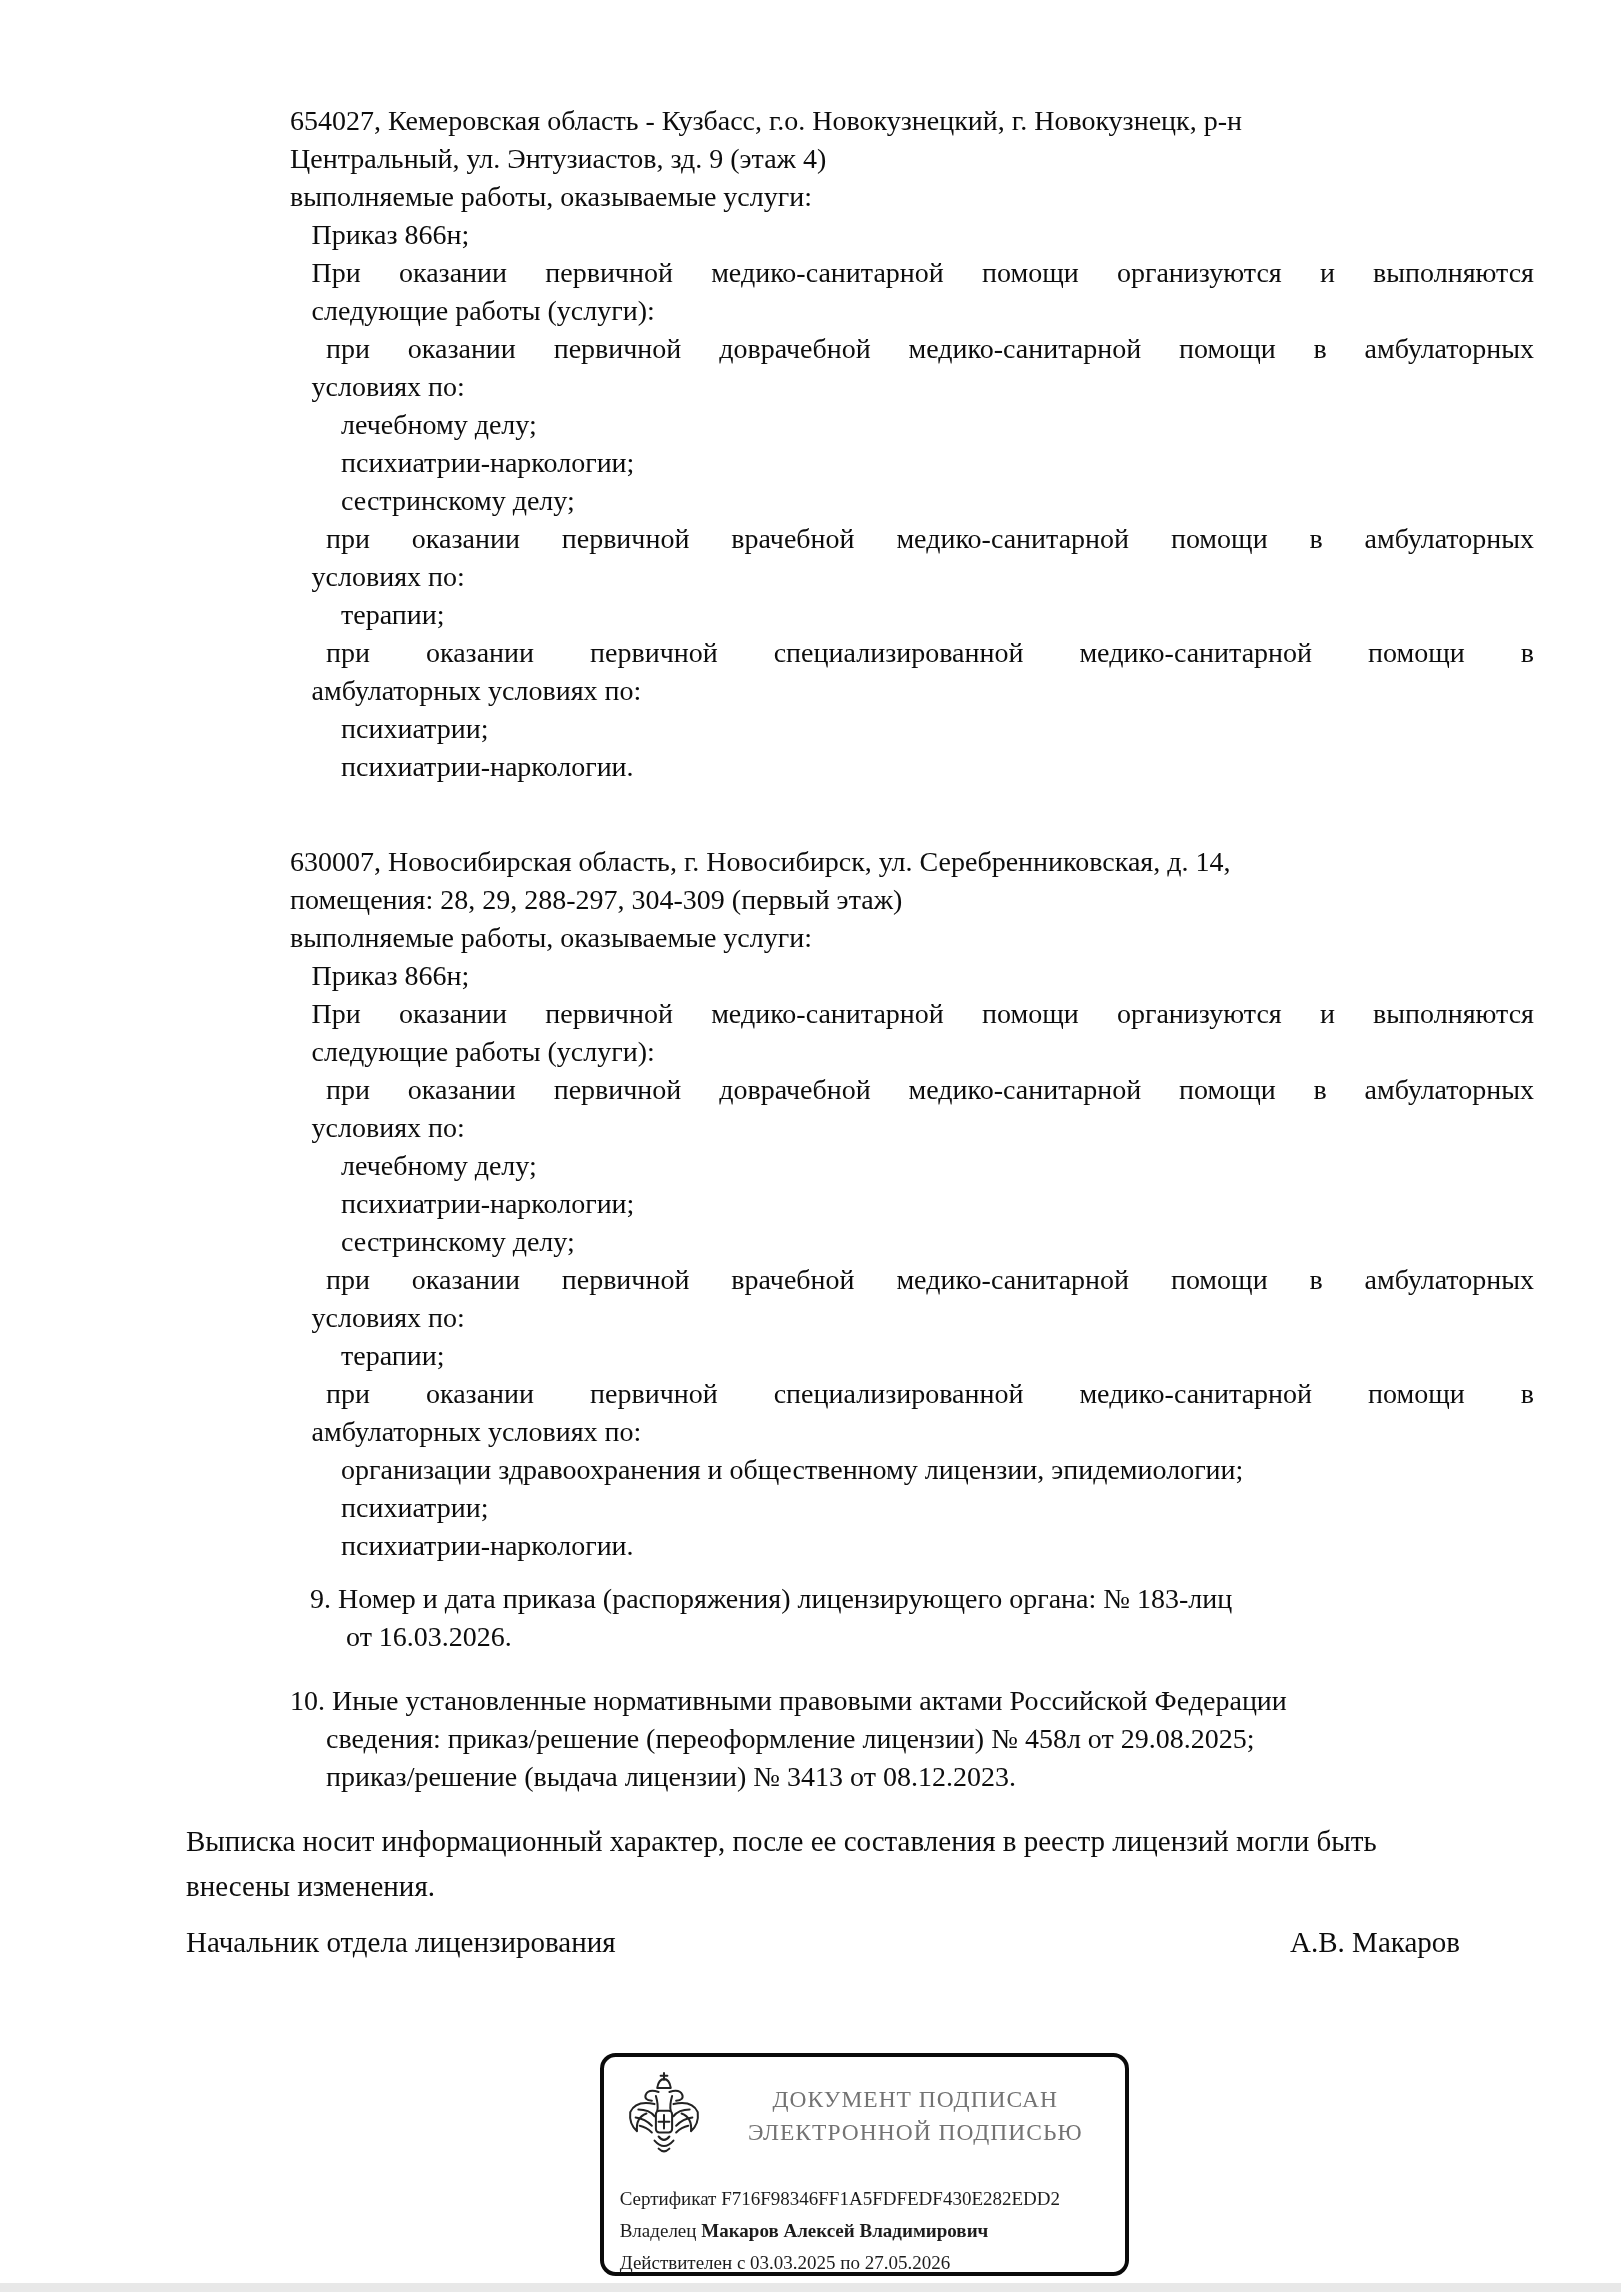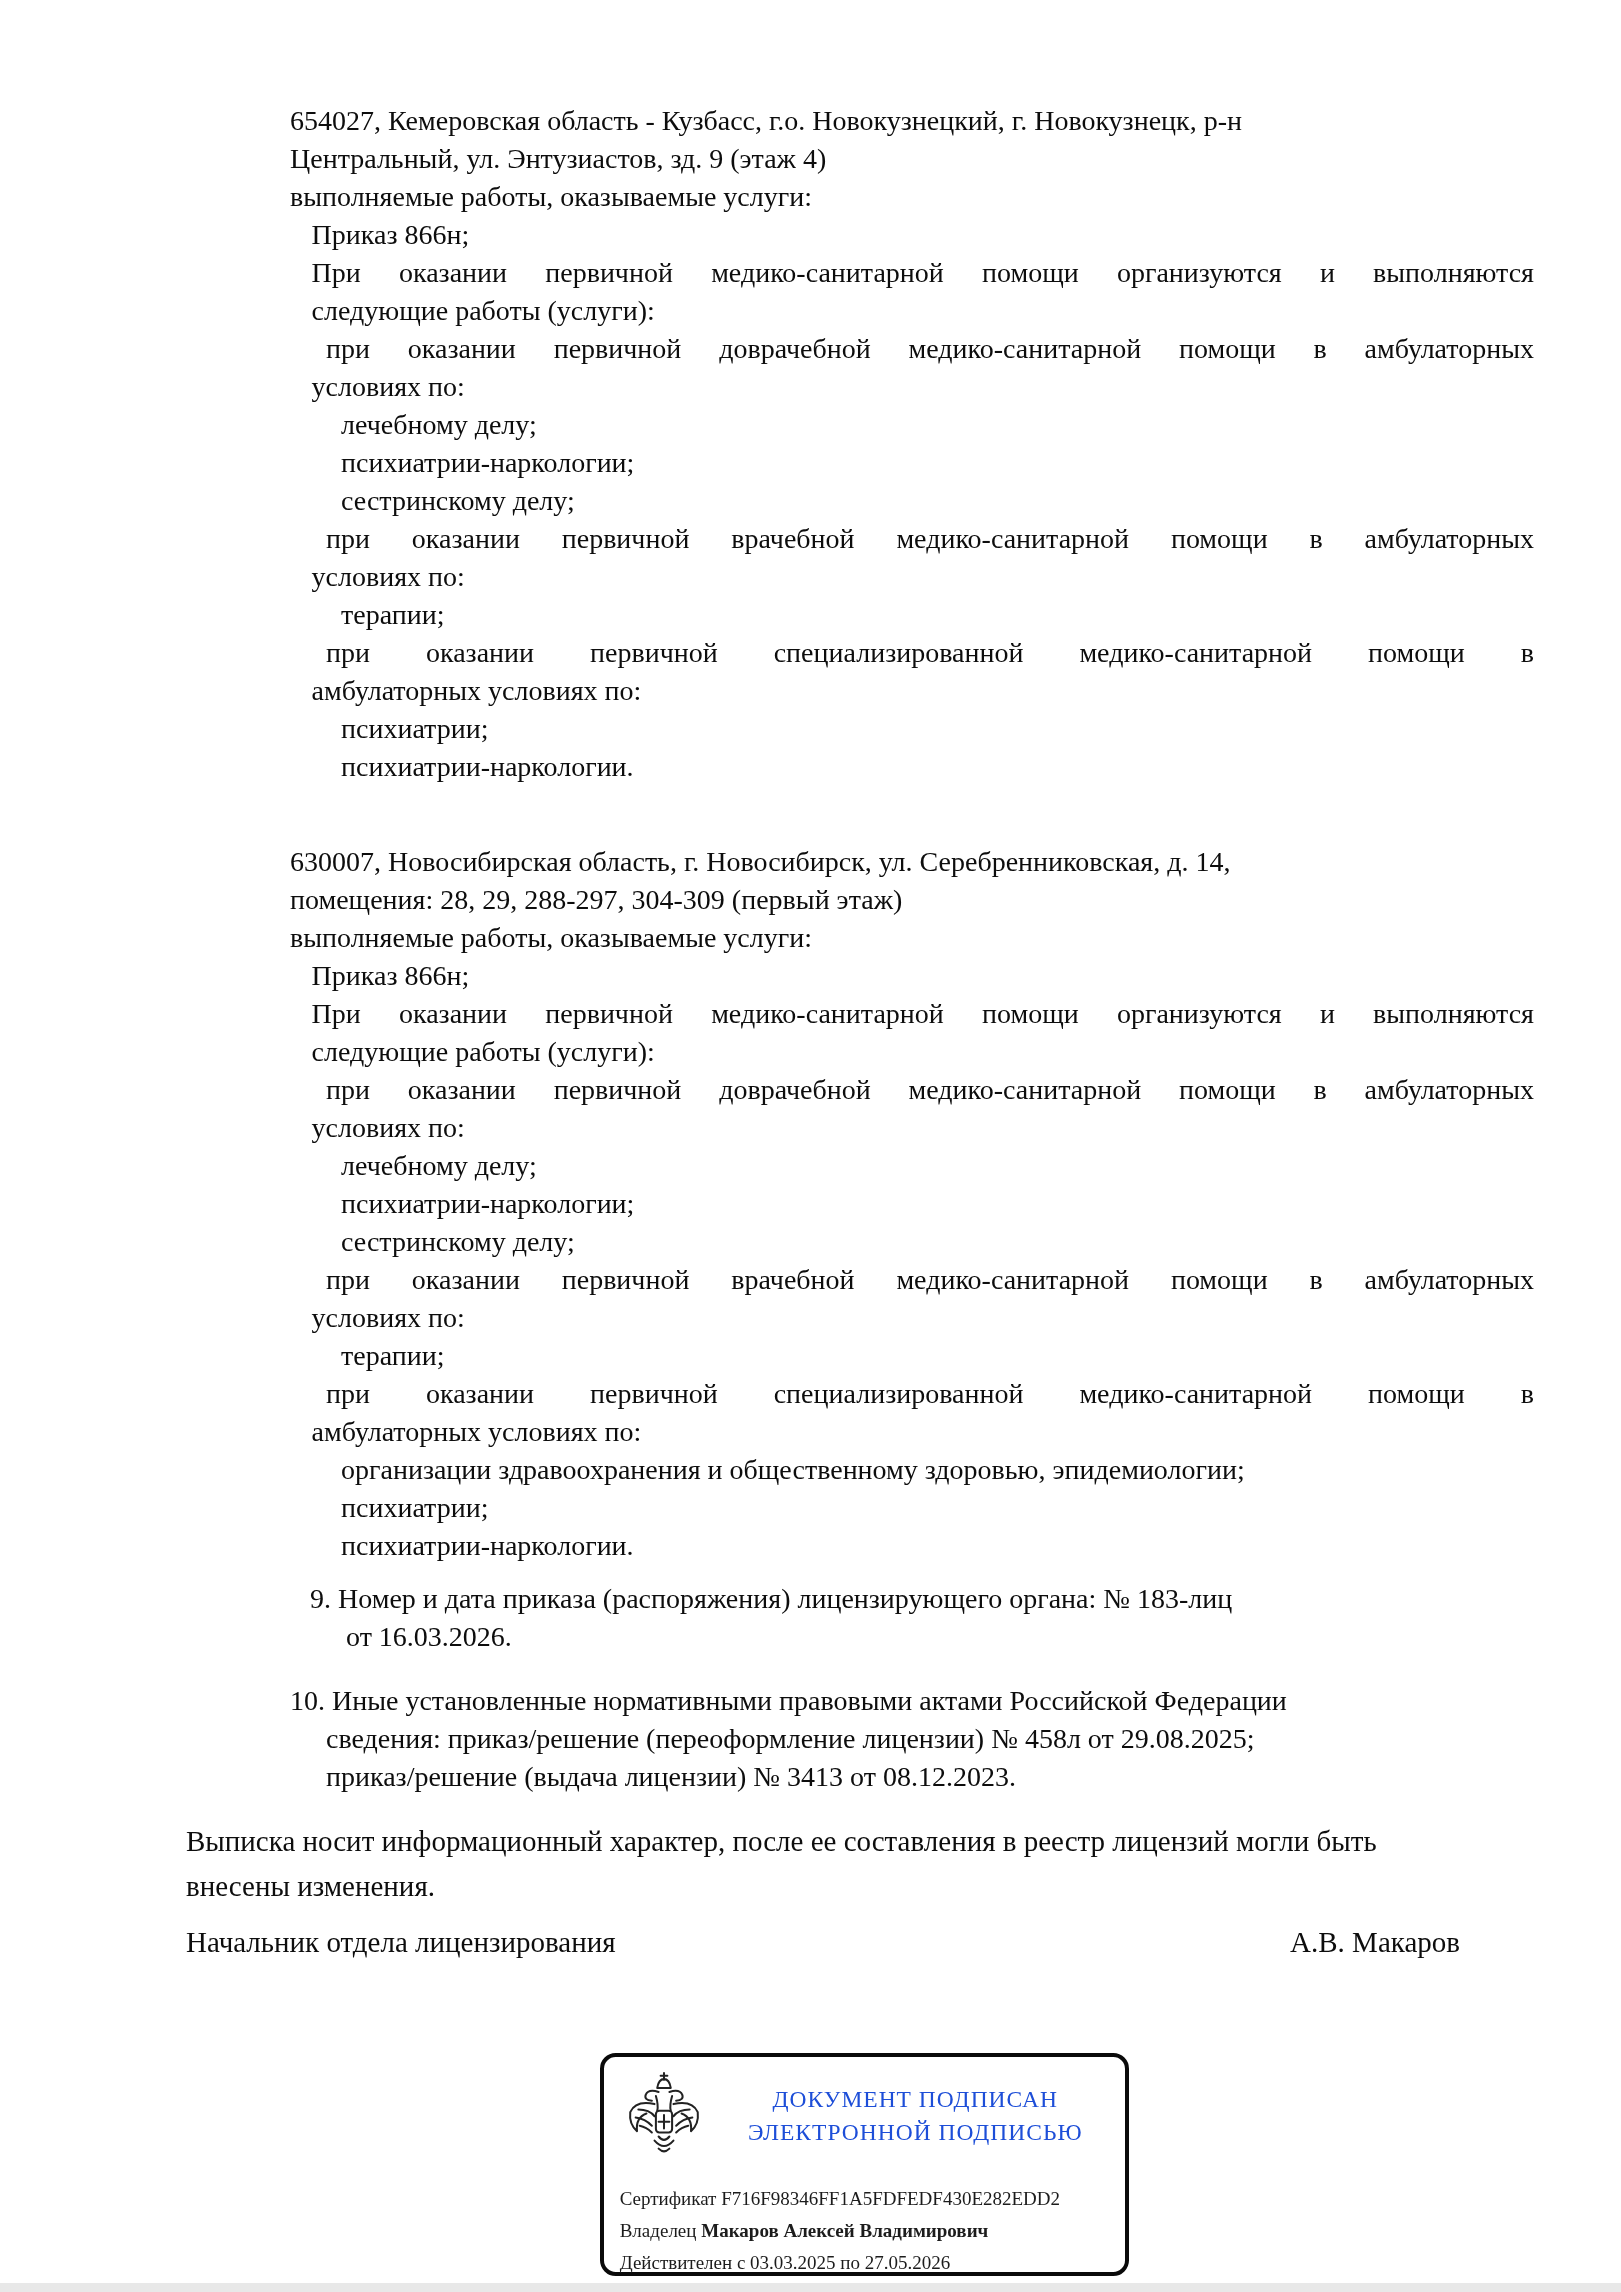--- a/index.html
+++ b/index.html
@@ -68,21 +68,21 @@
     flex:0 0 auto;
     margin:11.8px 0 0 17.6px;
   }
   .stamp-titles{
     flex:1 1 auto;
     text-align:center;
     margin-top:25.5px;
     font-size:23.5px;
     line-height:33px;
     letter-spacing:1px;
-    color:#1d4ed8;
+    color:#737373;
   }
   .stamp-info{
     margin:2px 0 0 15.7px;
     font-size:19px;
     line-height:32px;
     color:#1c1c1c;
   }
   .stamp-info .bold{font-weight:bold;}
   .stamp-info div{white-space:nowrap;}
 </style>
@@ -122,21 +122,21 @@
     <div class="ln i2 j">при оказании первичной доврачебной медико-санитарной помощи в амбулаторных</div>
     <div class="ln i1">условиях по:</div>
     <div class="ln i3">лечебному делу;</div>
     <div class="ln i3">психиатрии-наркологии;</div>
     <div class="ln i3">сестринскому делу;</div>
     <div class="ln i2 j">при оказании первичной врачебной медико-санитарной помощи в амбулаторных</div>
     <div class="ln i1">условиях по:</div>
     <div class="ln i3">терапии;</div>
     <div class="ln i2 j">при оказании первичной специализированной медико-санитарной помощи в</div>
     <div class="ln i1">амбулаторных условиях по:</div>
-    <div class="ln i3">организации здравоохранения и общественному здоровью, эпидемиологии;</div>
+    <div class="ln i3">организации здравоохранения и общественному лицензии, эпидемиологии;</div>
     <div class="ln i3">психиатрии;</div>
     <div class="ln i3">психиатрии-наркологии.</div>
   </div>
 
   <div class="textblock" id="sec-item9">
     <div class="ln i0">9. Номер и дата приказа (распоряжения) лицензирующего органа: № 183-лиц</div>
     <div class="ln i2">от 16.03.2026.</div>
   </div>
 
   <div class="textblock" id="sec-item10">

